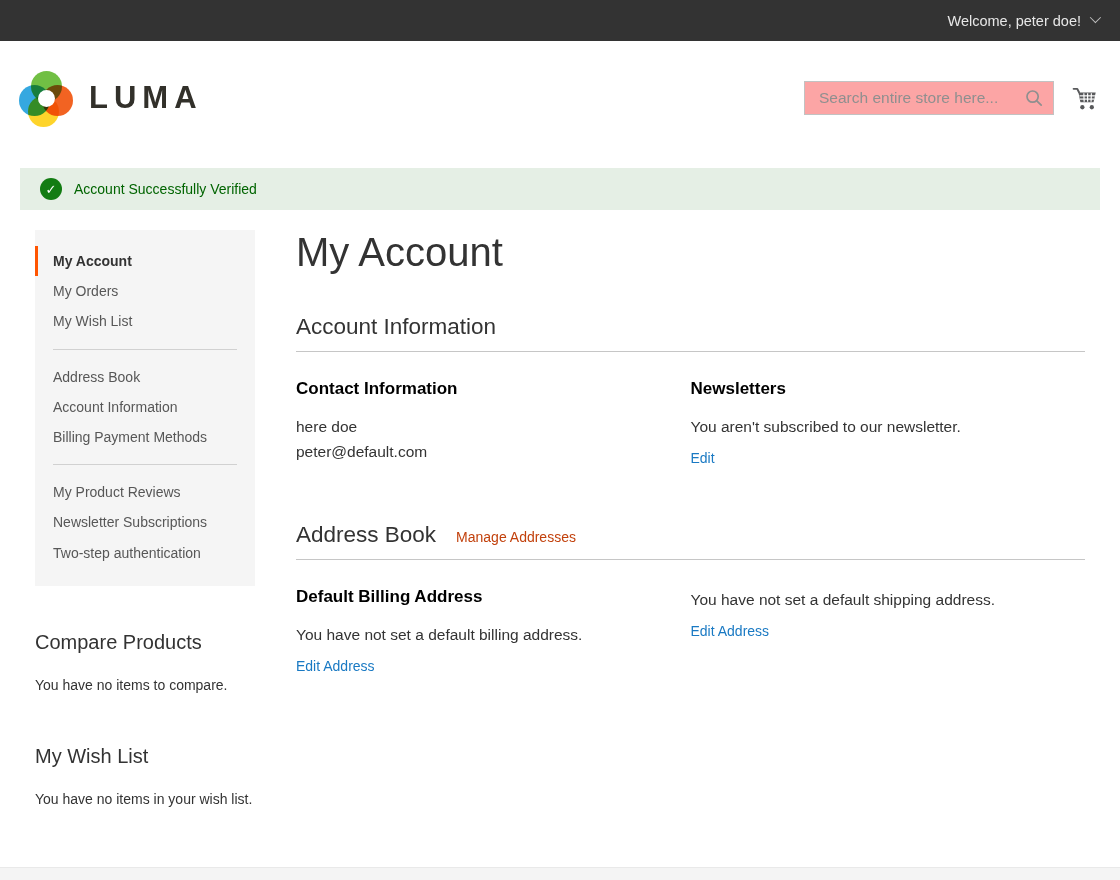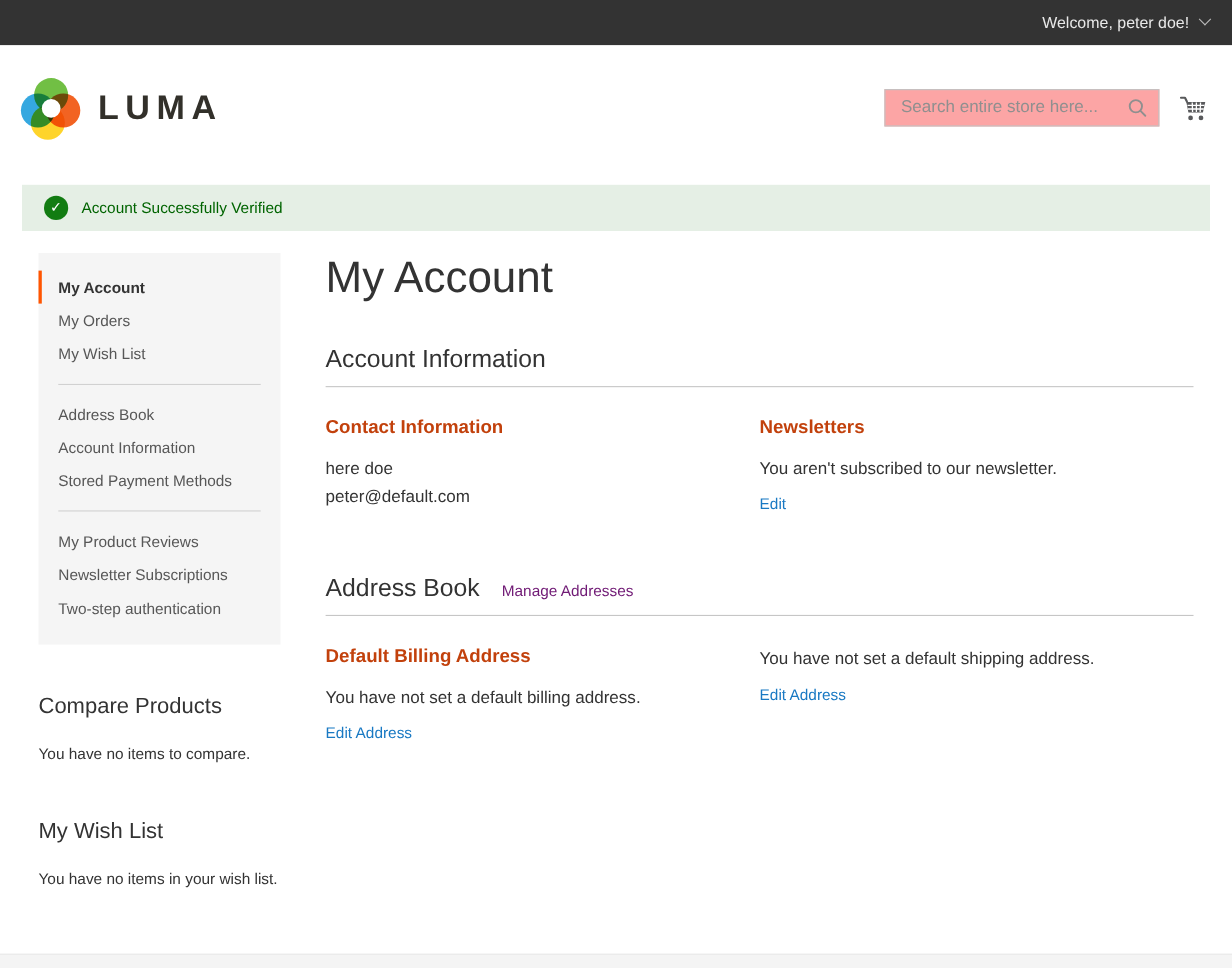--- a/index.html
+++ b/index.html
@@ -76,25 +76,25 @@
 
   .main { flex:1 1 auto; padding-left:41px; min-width:0; }
   .page-title { font-size:40px; font-weight:300; color:#333; margin:0 0 40px; line-height:1.1; }
 
   .section { margin-bottom:47px; }
   .section-head {
     display:flex; align-items:baseline; gap:20px;
     border-bottom:1px solid #c6c6c6; padding-bottom:11px; margin-bottom:27px;
   }
   .section-title { font-size:22.5px; font-weight:300; color:#333; margin:0; }
-  .manage-link { font-size:14px; color:#701a75; }
+  .manage-link { font-size:14px; color:#c2410c; }
 
   .two-col { display:flex; }
   .col { width:50%; padding-right:20px; }
-  .box-title { font-size:17px; font-weight:700; color:#c2410c; margin:0 0 15px; }
+  .box-title { font-size:17px; font-weight:700; color:#000000; margin:0 0 15px; }
   .box-text { font-size:15.5px; color:#333; line-height:25px; margin:0 0 11px; }
   .box-links { font-size:15px; }
   .box-links.small { font-size:14px; }
   .blue-link { color:#1979c3; }
   .link-sep { color:#a6a6a6; margin:0 8px; }
 
   
   .footer-strip {
     position:absolute; left:0; right:0; bottom:0; height:13px;
     background:#f4f4f4; border-top:1px solid #e9e9e9;
@@ -158,21 +158,21 @@
 <div class="content">
 
   <div class="sidebar">
     <nav class="side-nav">
       <a class="nav-item active">My Account</a>
       <a class="nav-item">My Orders</a>
       <a class="nav-item">My Wish List</a>
       <div class="nav-divider"></div>
       <a class="nav-item">Address Book</a>
       <a class="nav-item">Account Information</a>
-      <a class="nav-item">Stored Payment Methods</a>
+      <a class="nav-item">Billing Payment Methods</a>
       <div class="nav-divider"></div>
       <a class="nav-item">My Product Reviews</a>
       <a class="nav-item">Newsletter Subscriptions</a>
       <a class="nav-item">Two-step authentication</a>
     </nav>
 
     <div class="side-block">
       <h3 class="side-block-title">Compare Products</h3>
       <p class="side-block-text">You have no items to compare.</p>
     </div>

